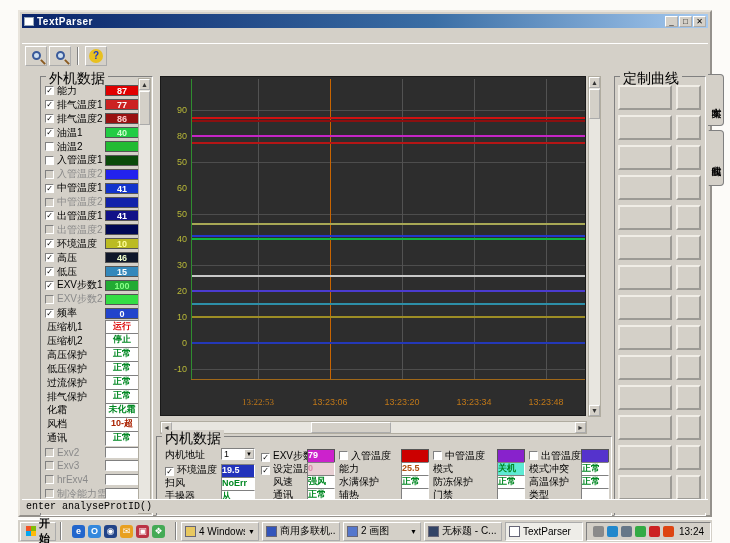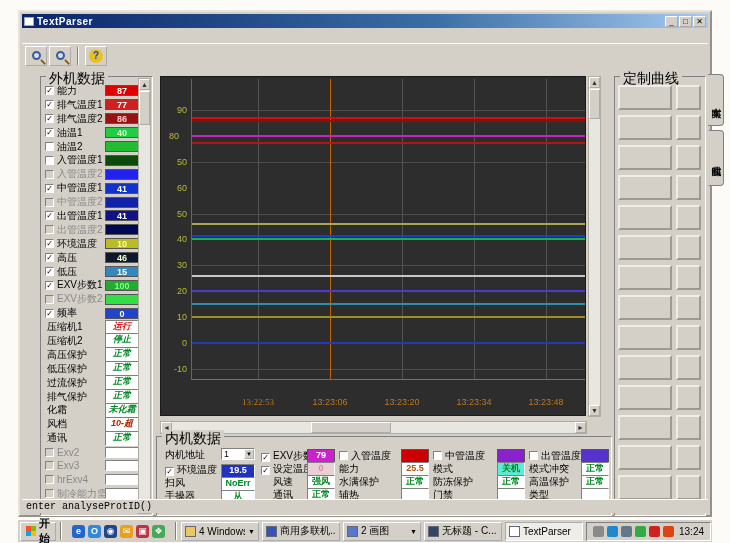--- a/index.html
+++ b/index.html
@@ -40,21 +40,21 @@
   .srow { height:13.9px; display:flex; align-items:center; font-size:10px; }
   .cb { width:9px; height:9px; background:#fff; border:1px solid; border-color:#808080 #fff #fff #808080;
         font-size:8px; line-height:8px; text-align:center; color:#000; margin:0 3px 0 2px; flex:0 0 9px; }
   .cb.dis { background:#d4d0c8; }
   .lbl { flex:1; white-space:nowrap; overflow:hidden; }
   .lbl.dis { color:#8a8a8a; }
   .badge { width:34px; height:11px; font-size:9px; font-weight:bold; text-align:center;
            line-height:11px; border:1px solid #555; flex:0 0 34px; }
   .badge.empty { background:#fff; border:1px solid; border-color:#808080 #fff #fff #808080; }
   .sbox { width:34px; height:15px; background:#fff; border:1px solid; border-color:#808080 #fff #fff #808080;
-          font-size:9px; font-weight:bold; text-align:center; line-height:10px; flex:0 0 34px;font-style:italic; }
+          font-size:9px; font-weight:bold; text-align:center; line-height:10px; flex:0 0 34px; }
   
   .vscroll { position:absolute; width:13px; background:#e8e6e0; border:1px solid #b0aca0; }
   .sarrow { position:absolute; left:0; width:11px; height:11px; background:#d4d0c8; border:1px outset #fff;
             font-size:7px; line-height:10px; text-align:center; color:#333; }
   .sthumb { position:absolute; left:0; width:11px; background:#d4d0c8; border:1px outset #fff; }
   #outdoor-scroll { right:1px; top:1px; bottom:1px; }
 
   
   #chart-dark { position:absolute; left:140px; top:64px; width:426px; height:340px; background:#2d2d2d;
                 border:1px solid #1a1a1a; }
@@ -87,21 +87,21 @@
   #vtab-text { top:62px; height:52px; }
   #vtab-curve { top:118px; height:56px; border-left:1px solid #d4d0c8; }
 
   
   #indoor-group { left:136px; top:424px; width:456px; height:80px; font-size:10px; }
   .ipos { position:absolute; white-space:nowrap; }
   .icb { display:inline-block; width:9px; height:9px; background:#fff; border:1px solid;
          border-color:#808080 #fff #fff #808080; font-size:8px; line-height:8px; text-align:center;
          vertical-align:-1px; margin-right:3px; }
   .ival { position:absolute; width:28px; height:14px; font-size:9px; font-weight:bold;
-          text-align:center; line-height:10px; background:#fff;
+          text-align:left; line-height:10px; background:#fff;
           border:1px solid; border-color:#808080 #fff #fff #808080; }
   .iselect { position:absolute; width:34px; height:12px; background:#fff; border:1px solid;
              border-color:#808080 #fff #fff #808080; font-size:9px; line-height:11px; padding-left:2px; }
   .iselect .da { position:absolute; right:0; top:0; width:10px; height:10px; background:#d4d0c8;
                  border:1px outset #fff; font-size:6px; line-height:9px; text-align:center; }
   #indoor-time { position:absolute; left:8px; top:64px; width:120px; height:12px; background:#fff;
                  border:1px solid; border-color:#808080 #fff #fff #808080; color:#2222cc;
                  font-size:9px; font-weight:bold; text-align:center; line-height:11px; }
 
   
@@ -330,21 +330,21 @@
         <div class="xtick" style="left: 139px;">13:23:06</div>
         <div class="gridv" style="left: 241px; height: 300.235px;"></div>
         <div class="xtick" style="left: 211px;">13:23:20</div>
         <div class="gridv" style="left: 313px; height: 300.235px;"></div>
         <div class="xtick" style="left: 283px;">13:23:34</div>
         <div class="gridv" style="left: 385px; height: 300.235px;"></div>
         <div class="xtick" style="left: 355px;">13:23:48</div>
         <div class="axis-y" style="height: 300.235px;"></div>
         <div class="axis-x" style="top: 302.235px;"></div>
         <div class="ytick" style="top: 28.0588px;">90</div>
-        <div class="ytick" style="top: 53.9412px; text-align: center;">80</div>
+        <div class="ytick" style="top: 53.9412px;">80</div>
         <div class="ytick" style="top: 79.8235px;">50</div>
         <div class="ytick" style="top: 105.706px;">60</div>
         <div class="ytick" style="top: 131.588px;">50</div>
         <div class="ytick" style="top: 157.471px;">40</div>
         <div class="ytick" style="top: 183.353px;">30</div>
         <div class="ytick" style="top: 209.235px;">20</div>
         <div class="ytick" style="top: 235.118px;">10</div>
         <div class="ytick" style="top: 261px;">0</div>
         <div class="ytick" style="top: 286.882px;">-10</div>
         <div class="cursor" style="left: 169px; height: 300.235px;"></div>

